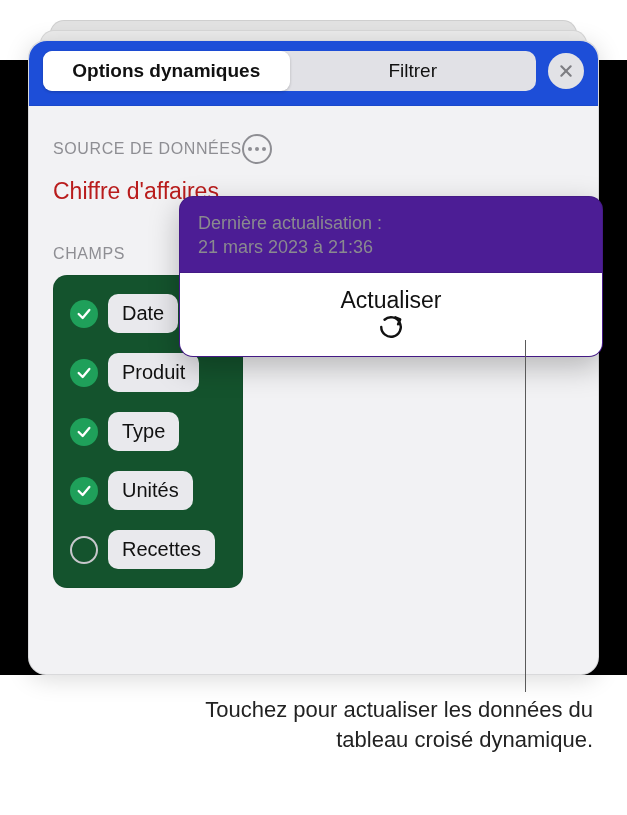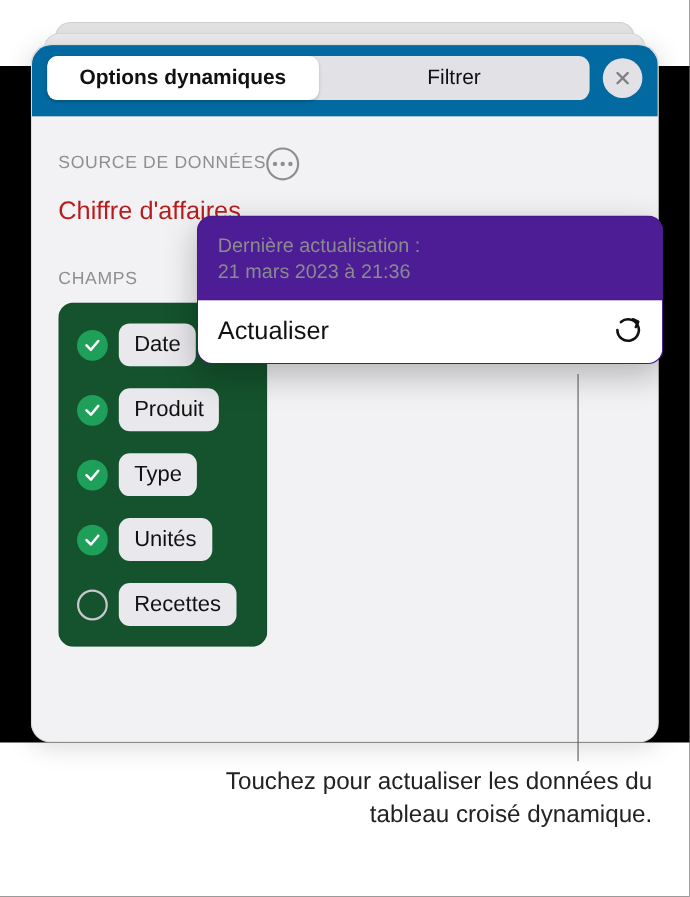--- a/index.html
+++ b/index.html
@@ -32,21 +32,21 @@
       background: #f2f2f4;
       border-radius: 18px;
       border: 1px solid rgba(0,0,0,0.1);
       box-shadow: 0 4px 24px rgba(0,0,0,0.15);
       overflow: visible;
     }
     .panel-header {
       display: flex;
       align-items: center;
       padding: 10px 14px 14px 14px;
-      background: #0369a1;
+      background: #1d4ed8;
       border-bottom: 1px solid rgba(0,0,0,0.06);
       border-radius: 18px 18px 0 0;
       position: relative;
     }
     .seg {
       flex: 1;
       display: flex;
       background: #e1e1e6;
       border-radius: 10px;
       height: 40px;
@@ -172,20 +172,21 @@
       line-height: 1.35;
       border-bottom: 1px solid rgba(0,0,0,0.1);
     }
     .pop-action {
       display:flex;
       align-items:center;
       justify-content:space-between;
       padding: 14px 18px 16px 18px;
       background:#fff;
       cursor:pointer;
+      flex-direction:column;
     }
     .pop-action-label {
       font-size: 23px;
       color:#111;
     }
     .refresh-icon {
       width:26px; height:26px; color:#111;
     }
 
     

